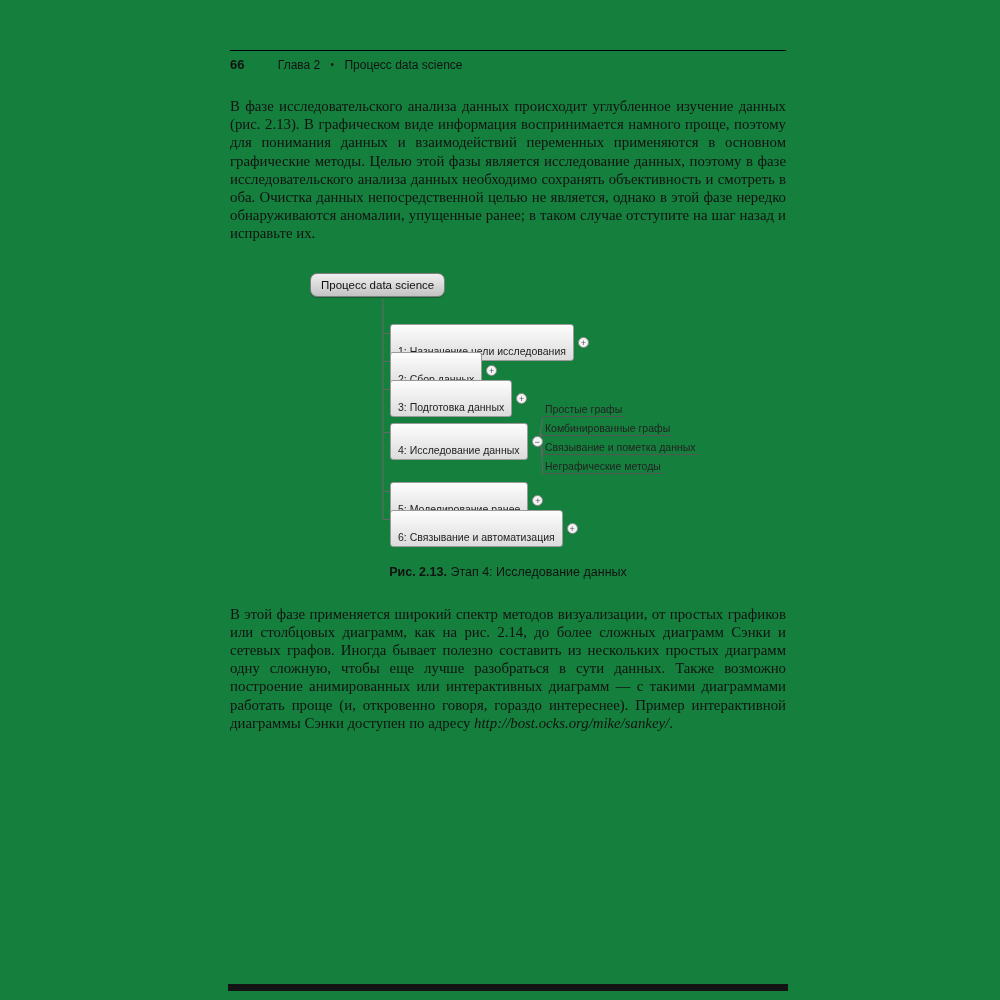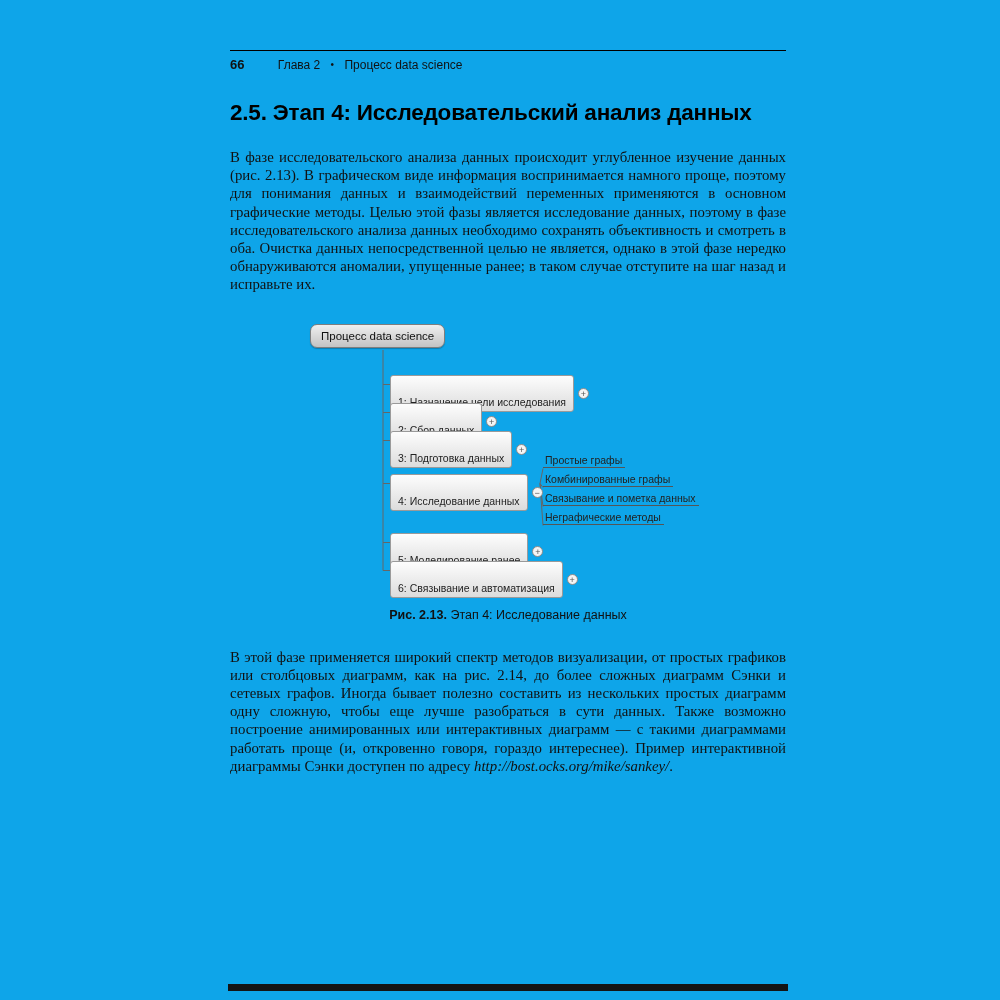--- a/index.html
+++ b/index.html
@@ -1,16 +1,16 @@
 <!DOCTYPE html>
 <html><head>
 <meta charset="utf-8">
 <style>
   html,body{margin:0;padding:0;background:#ffffff;}
-  .page{position:relative;width:1000px;height:1000px;background:#0ea5e9;overflow:hidden;
+  .page{position:relative;width:1000px;height:1000px;background:#15803d;overflow:hidden;
         font-family:"Liberation Serif", serif;color:#111;}
   .content{position:absolute;left:230px;top:50px;width:556px;}
 
   
   .running-head{border-top:1.3px solid #000;padding-top:6px;height:18px;
                 font-family:"Liberation Sans", sans-serif;font-size:12px;color:#111;}
   .running-head .pagenum{font-weight:700;font-size:13px;}
   .running-head .chapter{margin-left:30px;}
   .running-head .bullet{margin:0 7px;font-size:10px;vertical-align:1px;}
 
@@ -34,41 +34,40 @@
   .node-box{font-family:"Liberation Sans", sans-serif;font-size:10.5px;color:#222;
             background:linear-gradient(#fdfdfd,#dcdcdc);border:1px solid #9a9a9a;border-radius:3px;
             padding:20px 7px 3px;white-space:nowrap;}
   .toggle{width:11px;height:11px;border:1px solid #8a8a8a;border-radius:50%;background:#f4f4f4;
           font-family:"Liberation Sans", sans-serif;font-size:9px;line-height:10px;color:#555;
           text-align:center;box-sizing:border-box;}
   .mm-sub{position:absolute;left:313px;z-index:1;font-family:"Liberation Sans", sans-serif;
           font-size:10.5px;color:#222;border-bottom:1px solid #555;padding:0 3px 1px 2px;white-space:nowrap;}
 
   
-  .caption{margin-top:12px;text-align:center;font-family:"Liberation Sans", sans-serif;
+  .caption{margin-top:20px;text-align:center;font-family:"Liberation Sans", sans-serif;
            font-size:12.5px;color:#111;}
   .caption .cap-label{font-weight:700;}
 
   
   .bottom-edge{position:absolute;left:228px;top:984px;width:560px;height:7px;background:#141414;}
 </style>
 </head>
 <body>
 
 <div class="page">
   <div class="content">
 
     <div class="running-head">
       <span class="pagenum">66</span>
       <span class="chapter">Глава 2</span>
       <span class="bullet">•</span>
       <span class="chtitle">Процесс data science</span>
     </div>
 
-    <div class="section-title">2.5. Этап 4: Исследовательский анализ данных</div>
 
     <p class="body">В фазе исследовательского анализа данных происходит углубленное изучение данных (рис. 2.13). В графическом виде информация воспринимается намного проще, поэтому для понимания данных и взаимодействий переменных применяются в основном графические методы. Целью этой фазы является исследование данных, поэтому в фазе исследовательского анализа данных необходимо сохранять объективность и смотреть в оба. Очистка данных непосредственной целью не является, однако в этой фазе нередко обнаруживаются аномалии, упущенные ранее; в таком случае отступите на шаг назад и исправьте их.</p>
 
     <div class="figure">
       <svg width="556" height="276">
         <g stroke="#666" stroke-width="1" fill="none">
           <path d="M153,30 L153,250.5"></path>
           <path d="M153,64.5 L160,64.5"></path>
           <path d="M153,92.5 L160,92.5"></path>
           <path d="M153,120.5 L160,120.5"></path>

